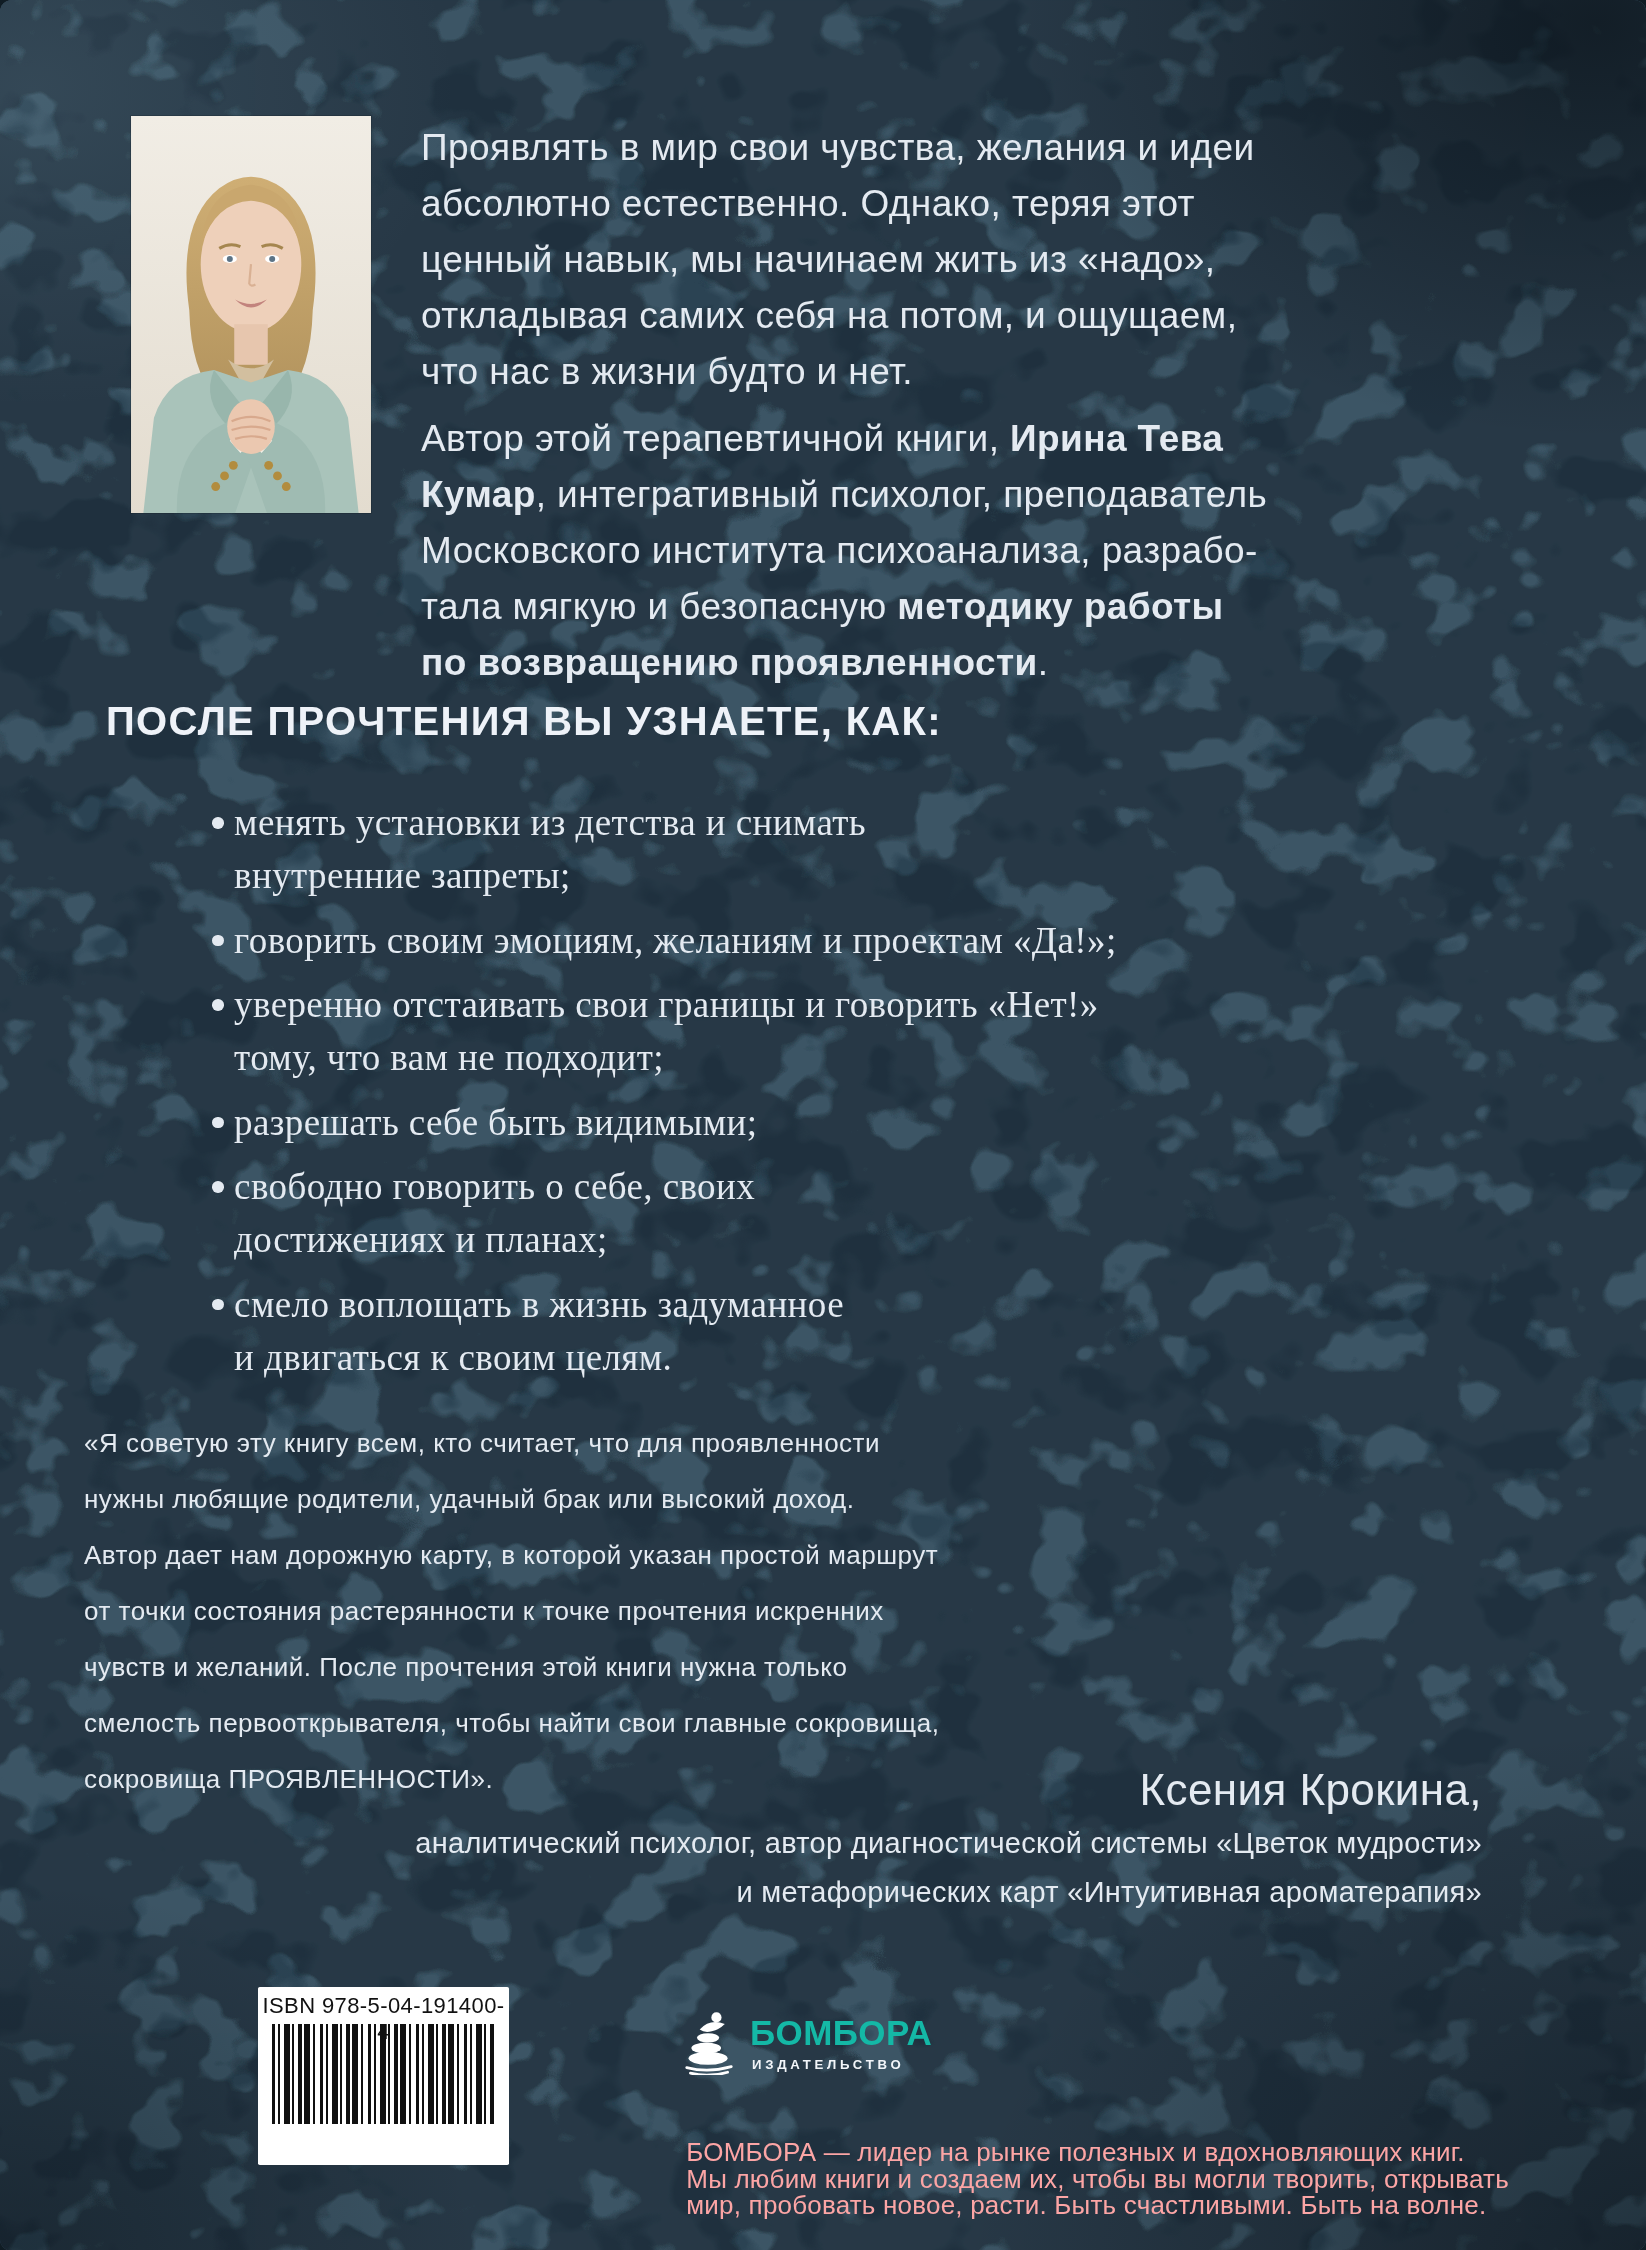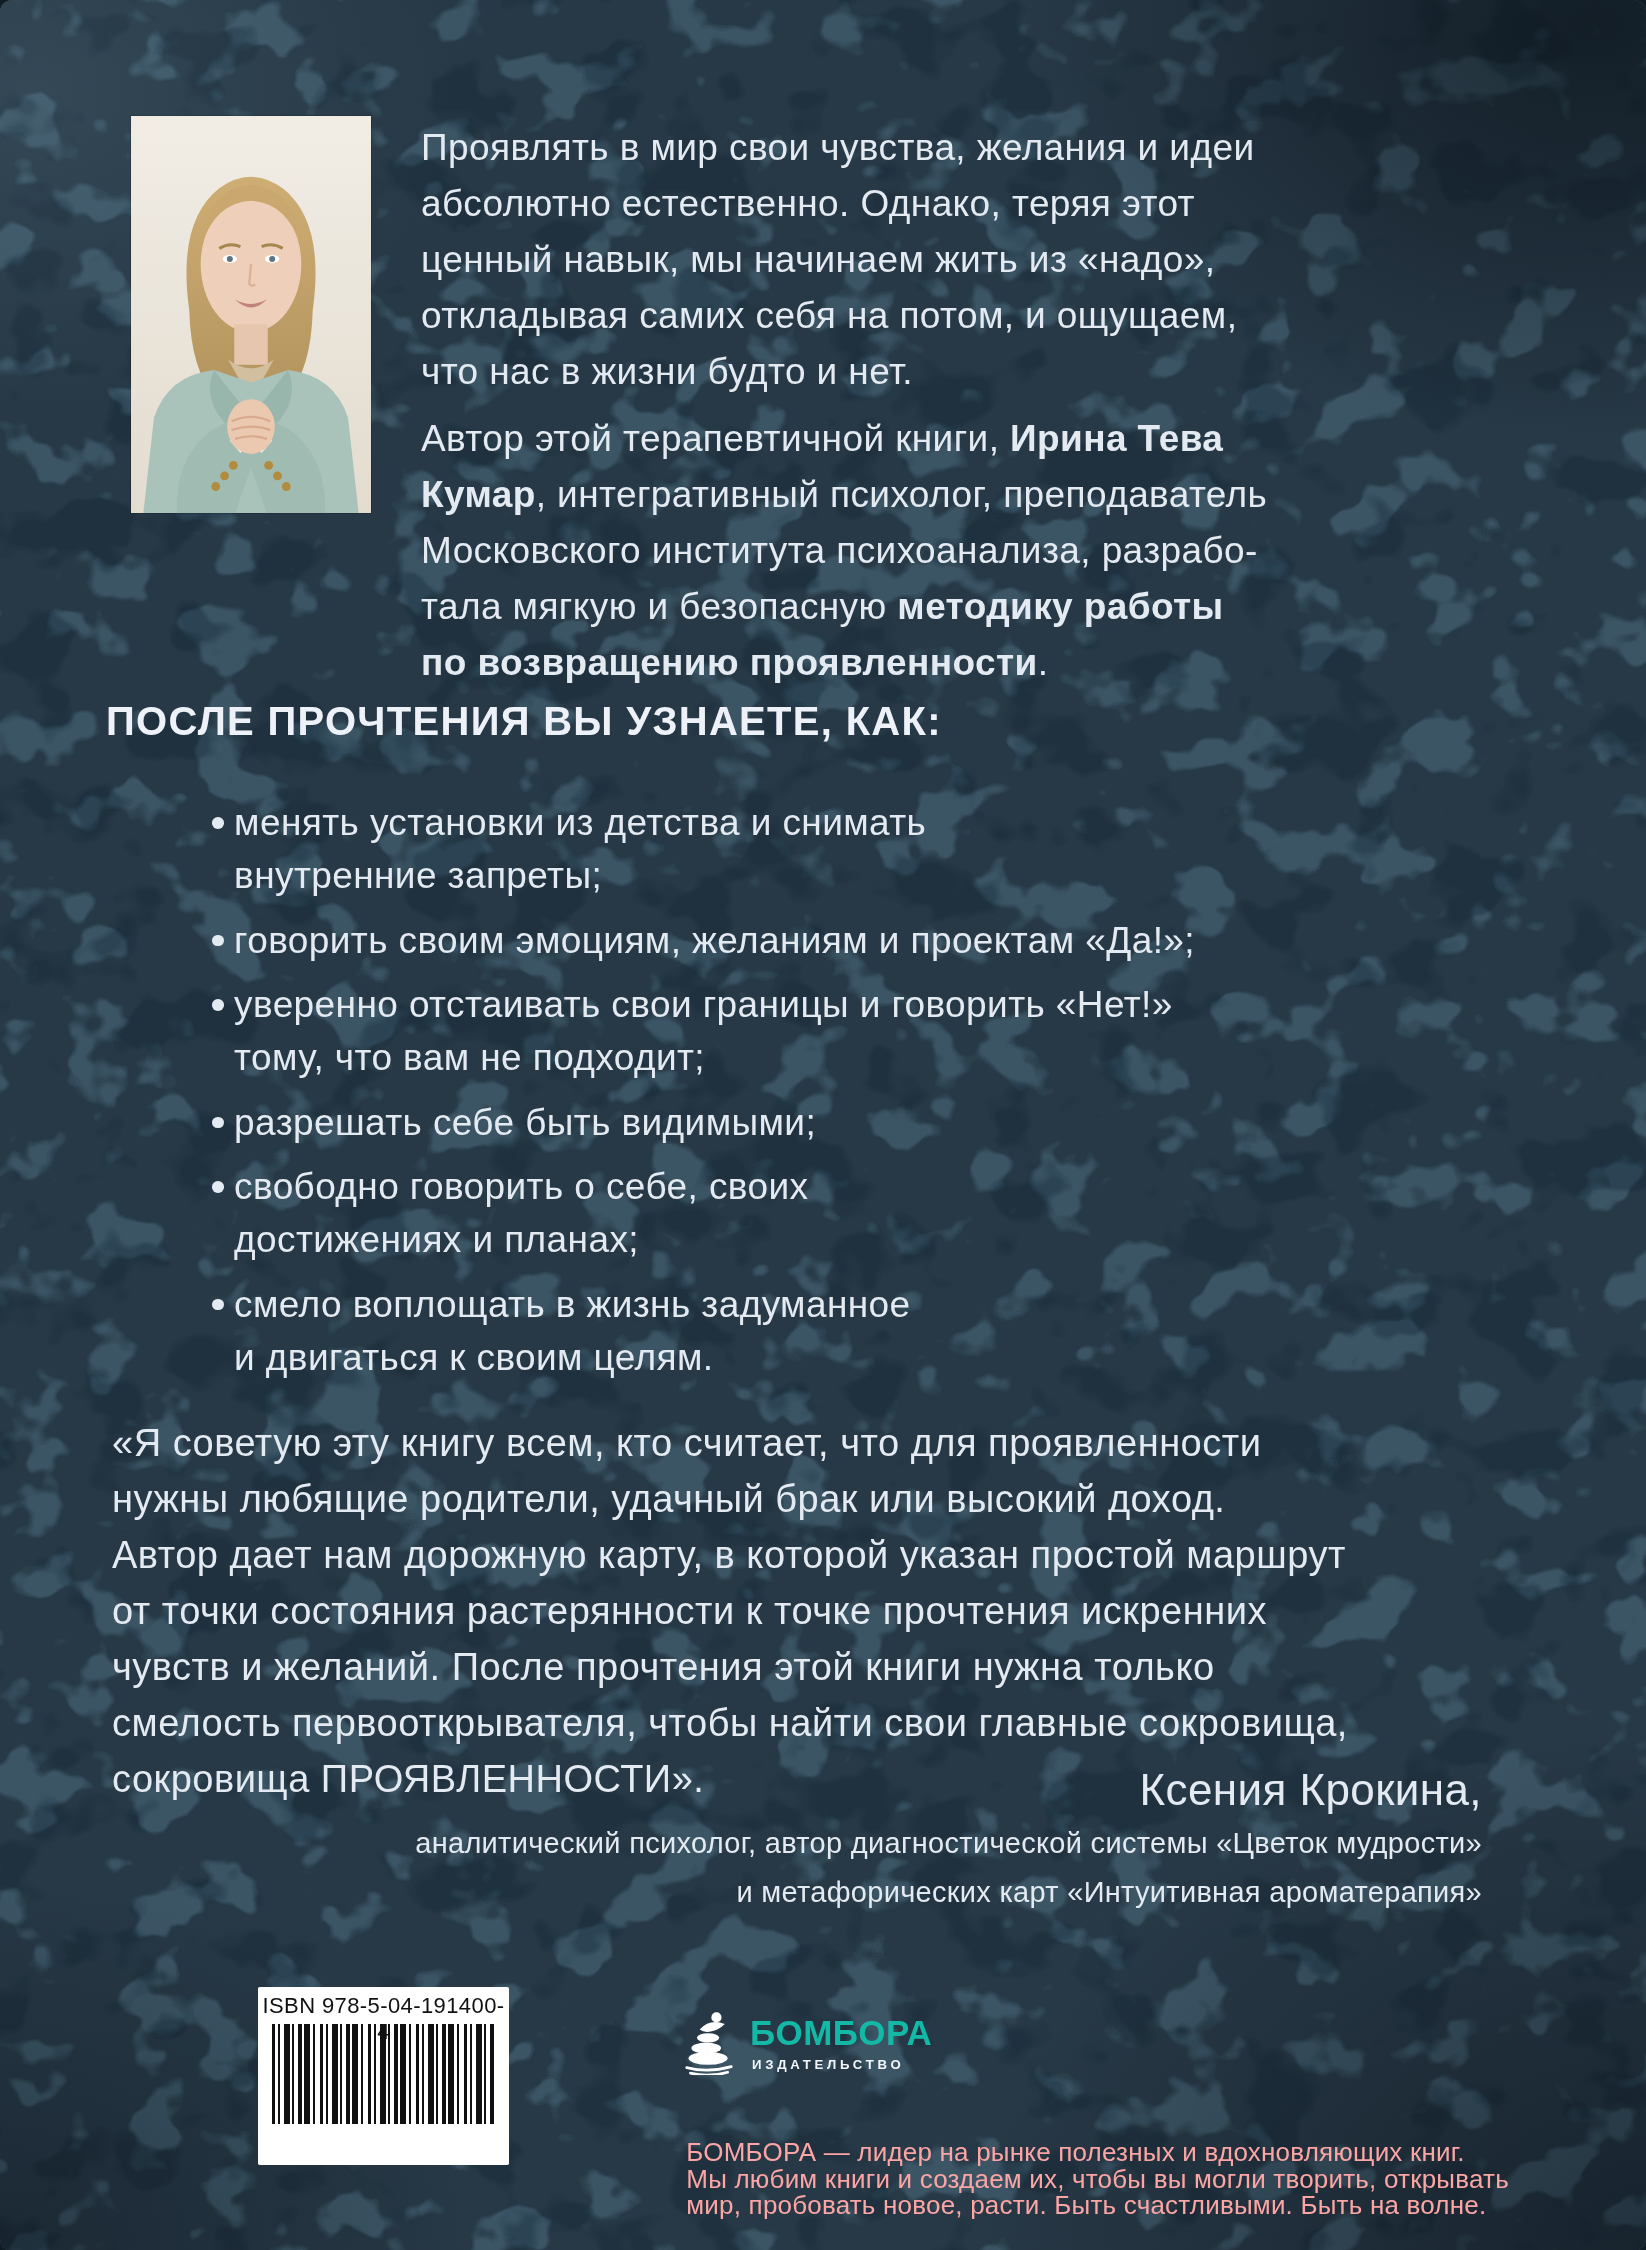--- a/index.html
+++ b/index.html
@@ -29,25 +29,25 @@
   .b{font-weight:700;}
 
   .heading{
     position:absolute;left:106px;top:699px;margin:0;
     font-size:40px;font-weight:700;letter-spacing:1.3px;color:#eef2f8;
   }
 
   .bullets{
     position:absolute;left:212px;top:796px;margin:0;padding:0;list-style:none;width:1235px;
   }
-  .bullets li{display:flex;margin-bottom:11.5px;}
+  .bullets li{display:flex;margin-bottom:11.5px;font-family:Liberation Serif, serif;}
   .dot{flex:none;width:11.5px;height:11.5px;border-radius:50%;background:#e4eaf1;margin:21px 10.6px 0 0;}
   .bl{font-size:37px;line-height:53px;letter-spacing:0.4px;}
 
-  .quote{position:absolute;left:112px;top:1415px;font-size:38px;line-height:56px;letter-spacing:0.5px;}
+  .quote{position:absolute;left:84px;top:1415px;font-size:26px;line-height:56px;letter-spacing:0.5px;}
 
   .attribution{position:absolute;right:164px;top:1761px;text-align:right;}
   .attr-name{font-size:44px;font-weight:400;line-height:58px;letter-spacing:0.4px;}
   .attr-line{font-size:29px;line-height:49px;letter-spacing:0.3px;}
 
   .barcode{
     position:absolute;left:258px;top:1987px;width:251px;height:178px;
     background:#ffffff;color:#111;border-radius:1.8px;
   }
   .isbn{position:absolute;left:0;right:0;top:6.2px;text-align:center;font-size:22px;letter-spacing:0.4px;}

